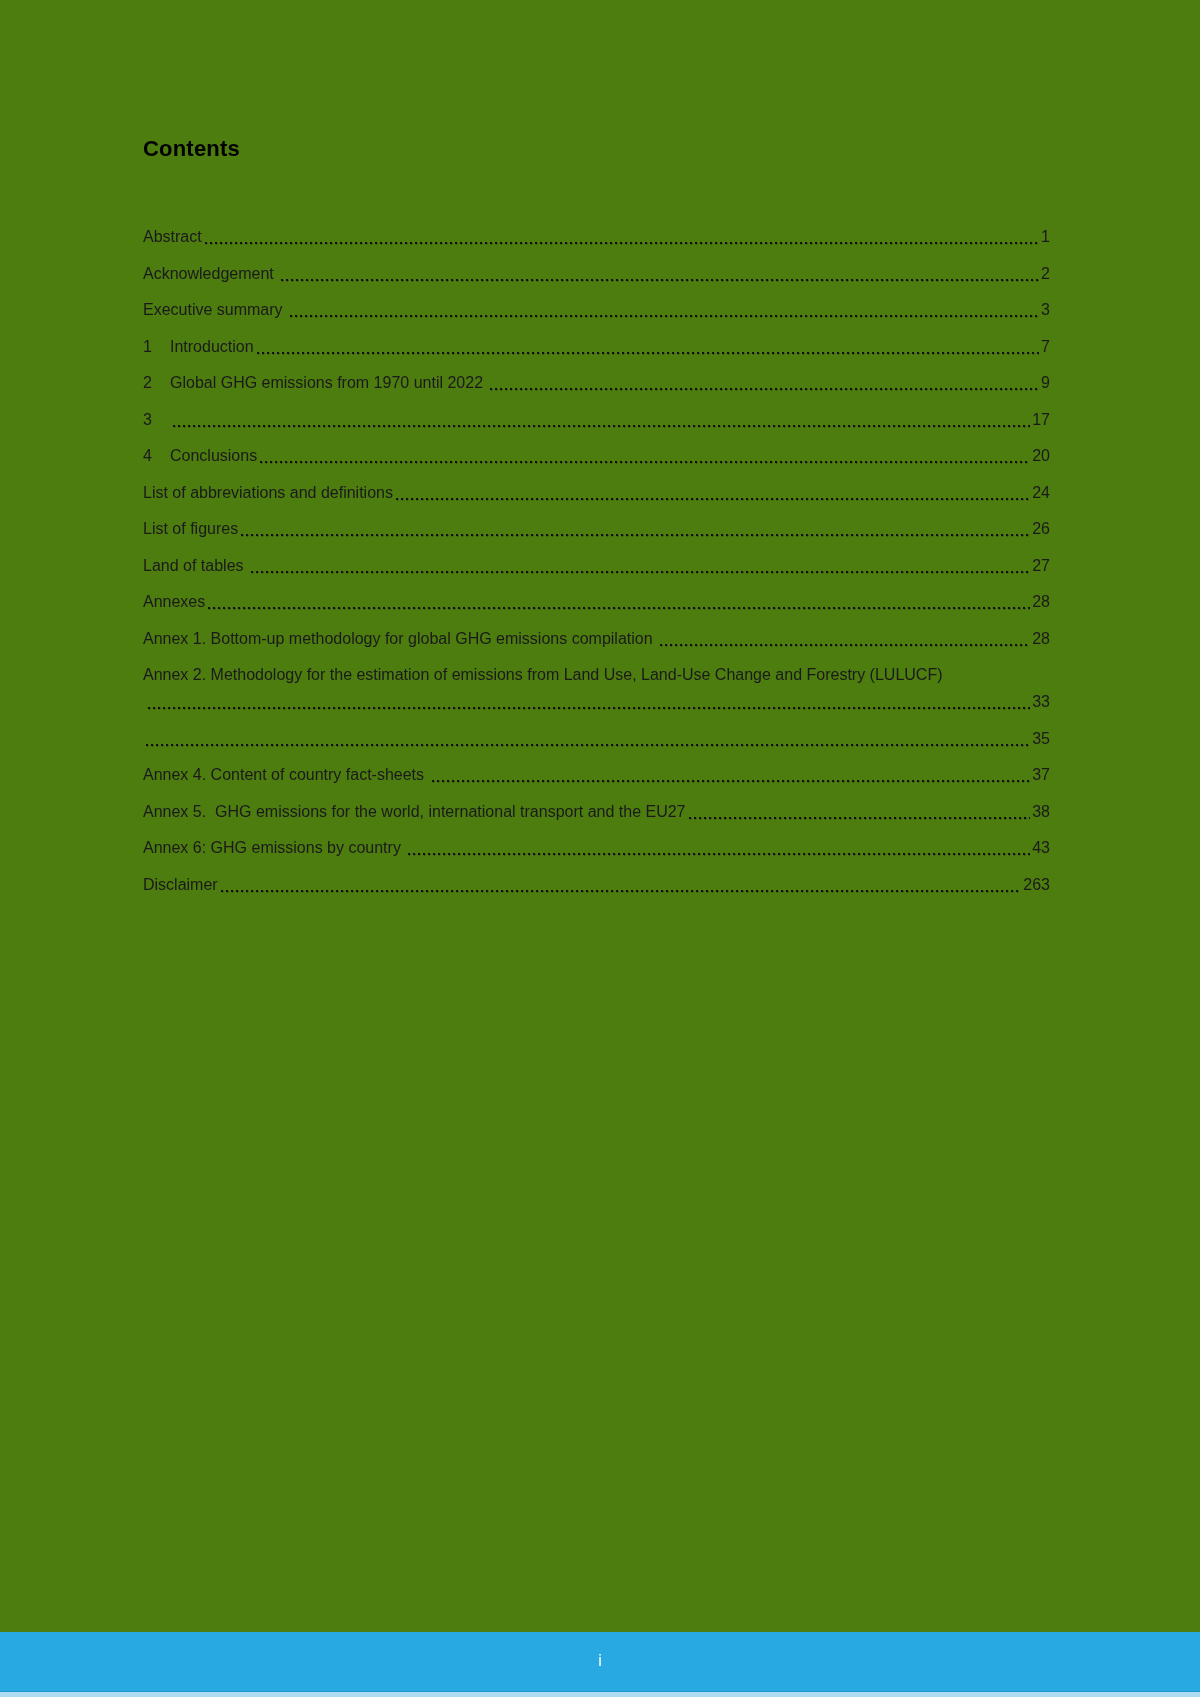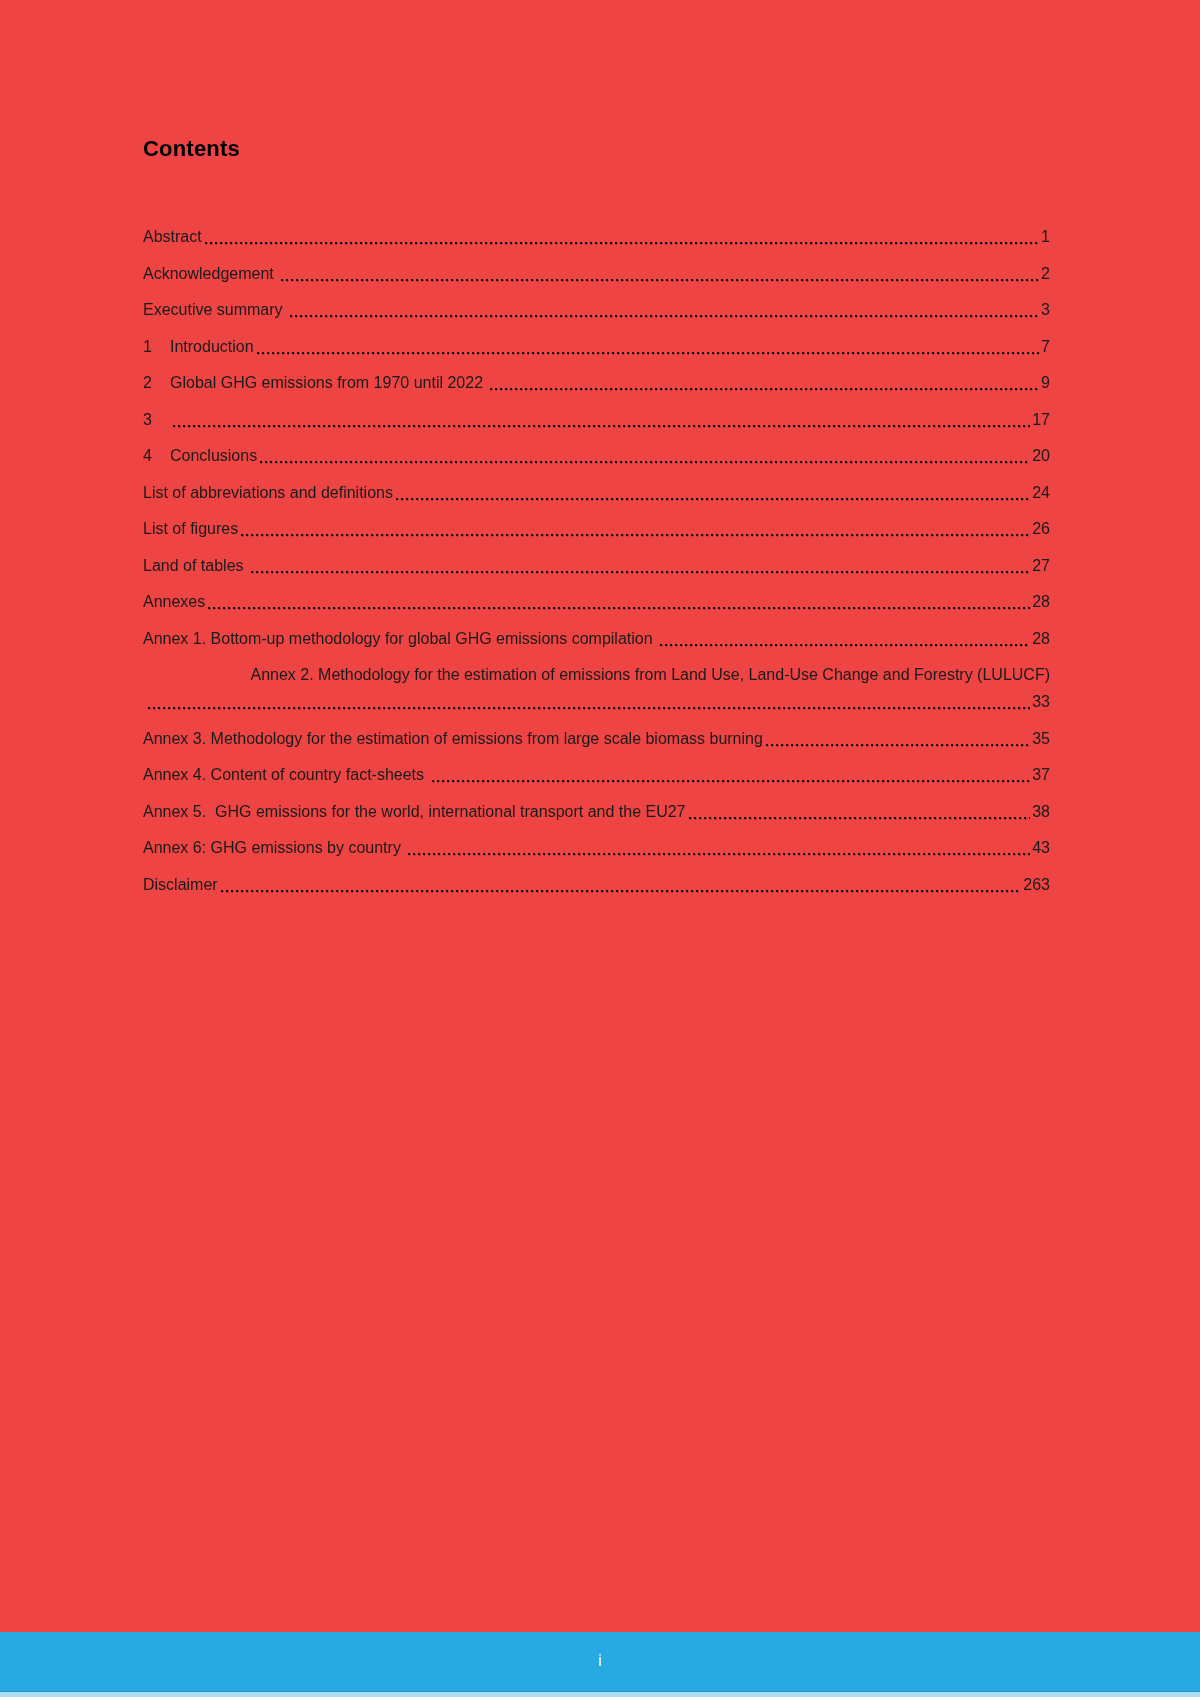--- a/index.html
+++ b/index.html
@@ -4,21 +4,21 @@
 <style>
   html, body {
     margin: 0;
     padding: 0;
     background: #ffffff;
   }
   .page {
     position: relative;
     width: 1200px;
     height: 1697px;
-    background: #ef4444;
+    background: #4d7c0f;
     overflow: hidden;
     font-family: "Liberation Sans", "DejaVu Sans", sans-serif;
     color: #1a1a1a;
   }
   .heading {
     position: absolute;
     top: 136px;
     left: 143px;
     font-size: 22px;
     font-weight: bold;
@@ -32,21 +32,20 @@
     width: 907px;
   }
   .toc-entry {
     display: flex;
     align-items: stretch;
     height: 25px;
     margin-bottom: 11.5px;
     font-size: 16px;
     line-height: 25px;
     cursor: pointer;
-    justify-content: flex-end;
   }
   .toc-entry .num {
     flex: 0 0 auto;
     width: 27px;
     line-height: 25px;
   }
   .toc-entry .label {
     flex: 0 1 auto;
     white-space: pre;
     line-height: 25px;
@@ -181,21 +180,20 @@
 
     </div>
       <div class="toc-entry wrap-second">
 
       <span class="label"></span>
       <span class="leader"></span>
       <span class="pg">33</span>
     </div>
       <div class="toc-entry">
 
-      <span class="label">Annex 3. Methodology for the estimation of emissions from large scale biomass burning</span>
       <span class="leader"></span>
       <span class="pg">35</span>
     </div>
       <div class="toc-entry">
 
       <span class="label">Annex 4. Content of country fact-sheets </span>
       <span class="leader"></span>
       <span class="pg">37</span>
     </div>
       <div class="toc-entry">

